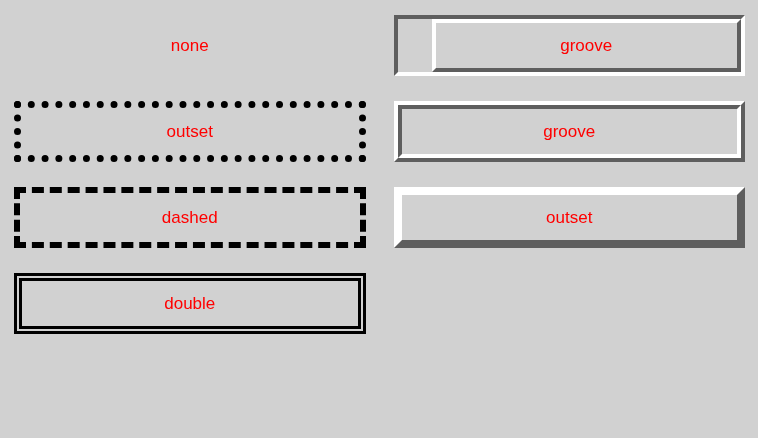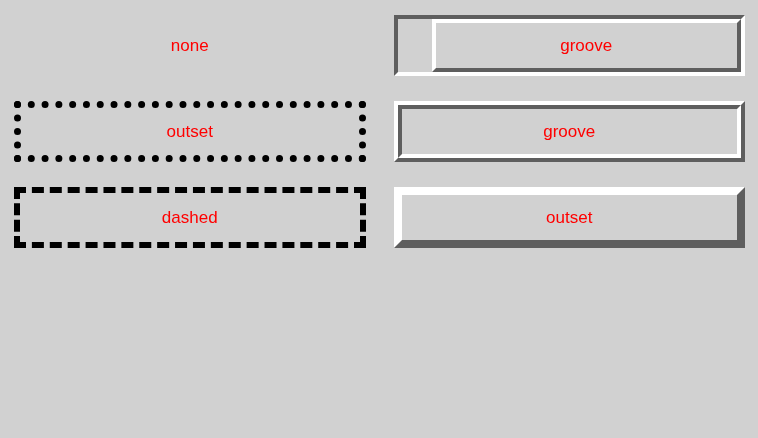--- a/index.html
+++ b/index.html
@@ -71,20 +71,23 @@
     <div class="col">
       <p class="demo-box style-none">
         <span>none</span>
       </p>
       <p class="demo-box style-dotted">
         <span>outset</span>
       </p>
       <p class="demo-box style-dashed">
         <span>dashed</span>
       </p>
+      <p class="demo-box style-double">
+        <span>double</span>
+      </p>
     </div>
 
     <div class="col">
       <div class="demo-box style-groove">
         <div class="bevel-inner">
           <span>groove</span>
         </div>
       </div>
       <div class="demo-box style-ridge">
         <div class="bevel-inner">

